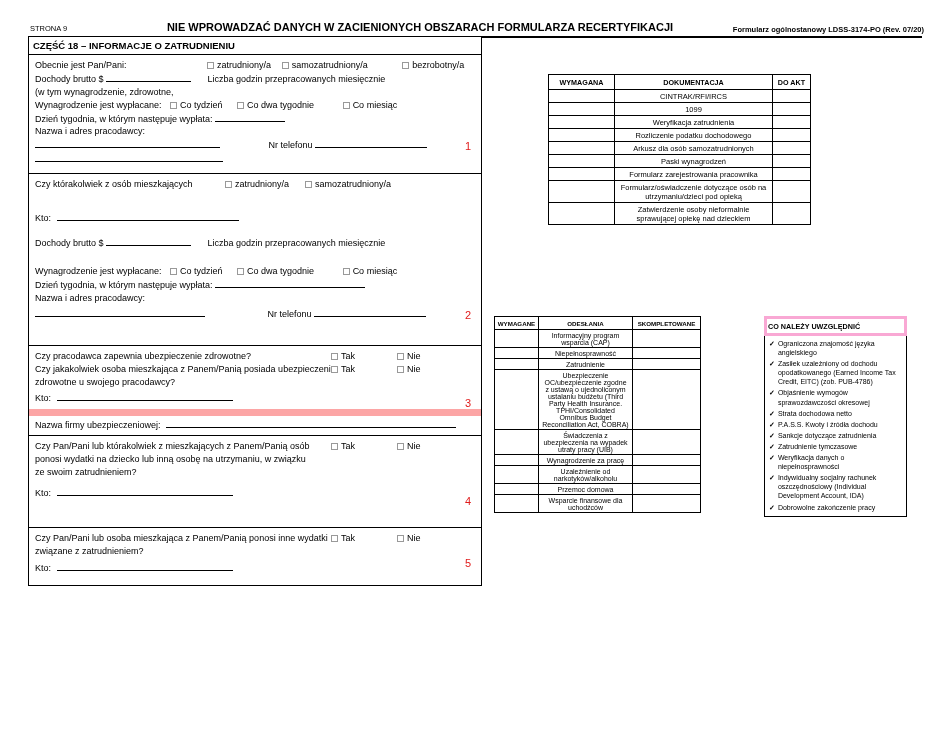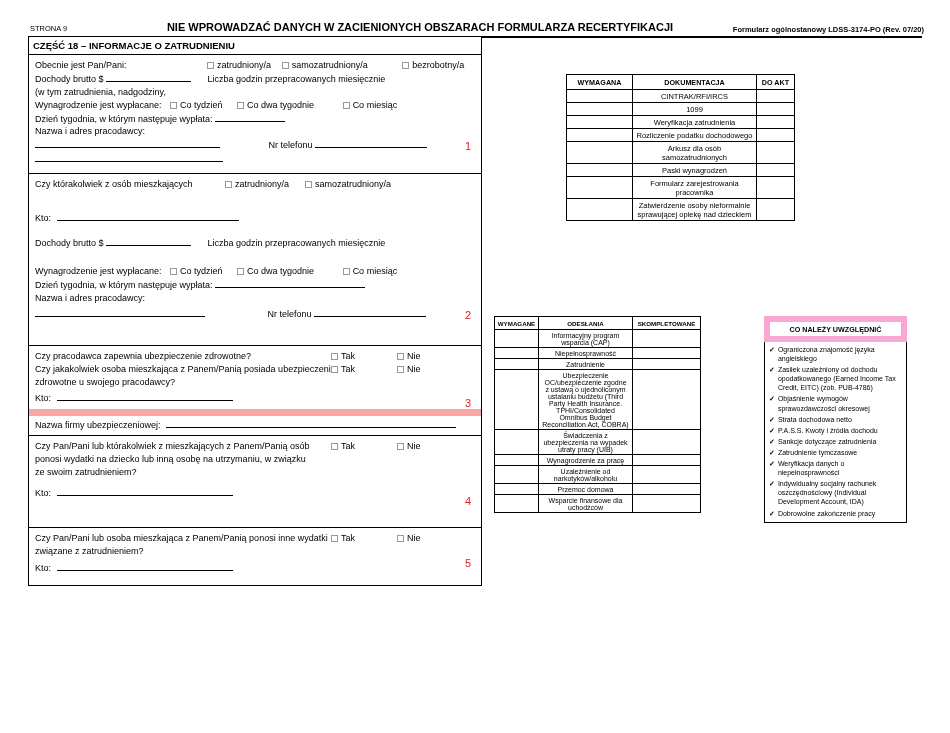--- a/index.html
+++ b/index.html
@@ -26,28 +26,28 @@
   .rednum { position:absolute; right:10px; color:#e01b1b; font-size:11px; font-weight:normal; }
   .yn { position:absolute; top:0; }
   .yn-tak { left:296px; } .yn-nie { left:362px; }
   .abs { position:absolute; }
   .divider-row { border-top:7px solid #fca5a5; margin:4px -6px 0 -6px; padding:3px 6px 5px 6px; }
 
   
   .tbl { position:absolute; border-collapse:collapse; background:#fff; table-layout:fixed; }
   .tbl th, .tbl td { border:1px solid #000; padding:1.5px 3px; vertical-align:top; text-align:center; }
   .tbl th { font-weight:bold; text-align:center; }
-  .doc { left:566px; top:74px; width:229px; font-size:7.5px; }
+  .doc { left:548px; top:74px; width:263px; font-size:7.5px; }
   .doc th { font-size:7.2px; padding:2.5px 2px; }
   .ref { left:494px; top:316px; width:207px; font-size:7px; }
   .ref th { font-size:6.2px; padding:2.5px 1px; }
   .fill { background:#fff; }
 
   .consider { position:absolute; left:764px; top:316px; width:143px; border:1px solid #000; font-size:7px; background:#fff; padding-bottom:4px; }
-  .consider-title { font-weight:bold; text-align:center; font-size:7.2px; border:6px solid #f9a8d4; margin:-1px; margin-bottom:1px; padding:2.5px 1px; }
+  .consider-title { font-weight:bold; font-size:7.2px; border:3px solid #f9a8d4; margin:-1px; margin-bottom:1px; padding:2.5px 1px; }
   .citem { display:flex; gap:3px; padding:2px 3px 0 4px; line-height:1.3; }
   .check { font-weight:bold; flex:0 0 auto; }
 </style>
 </head>
 <body>
 
 <div class="page">
 
   <span class="hdr-page">STRONA 9</span>
   <span class="hdr-warn">NIE WPROWADZAĆ DANYCH W ZACIENIONYCH OBSZARACH FORMULARZA RECERTYFIKACJI</span>
@@ -63,21 +63,21 @@
         <span>Obecnie jest Pan/Pani:</span>
         <span style="margin-left:78px"><span class="cb"></span><span>zatrudniony/a</span></span>
         <span style="margin-left:8px"><span class="cb"></span><span>samozatrudniony/a</span></span>
         <span style="margin-left:32px"><span class="cb"></span><span>bezrobotny/a</span></span>
       </div>
       <div class="row">
         <span>Dochody brutto $</span>
         <span class="line" style="width:85px"></span>
         <span style="margin-left:14px">Liczba godzin przepracowanych miesięcznie</span>
       </div>
-      <div class="row"><span>(w tym zatrudnienia, nadgodziny,</span></div>
+      <div class="row"><span>(w tym wynagrodzenie, zdrowotne,</span></div>
       <div class="row">
         <span>Wynagrodzenie jest wypłacane:</span>
         <span style="margin-left:6px"><span class="cb"></span><span>Co tydzień</span></span>
         <span style="margin-left:12px"><span class="cb"></span><span>Co dwa tygodnie</span></span>
         <span style="margin-left:26px"><span class="cb"></span><span>Co miesiąc</span></span>
       </div>
       <div class="row">
         <span>Dzień tygodnia, w którym następuje wypłata:</span>
         <span class="line" style="width:70px"></span>
       </div>
@@ -221,20 +221,25 @@
           <td>Paski wynagrodzeń</td>
           <td class="fill"></td>
         </tr>
       <tr>
           <td class="fill"></td>
           <td>Formularz zarejestrowania pracownika</td>
           <td class="fill"></td>
         </tr>
       <tr>
           <td class="fill"></td>
+          <td>Formularz/oświadczenie dotyczące osób na utrzymaniu/dzieci pod opieką</td>
+          <td class="fill"></td>
+        </tr>
+      <tr>
+          <td class="fill"></td>
           <td>Zatwierdzenie osoby nieformalnie sprawującej opiekę nad dzieckiem</td>
           <td class="fill"></td>
         </tr>
     </tbody>
   </table>
 
   <table class="tbl ref">
     <colgroup>
         <col style="width:44px">
         <col>

